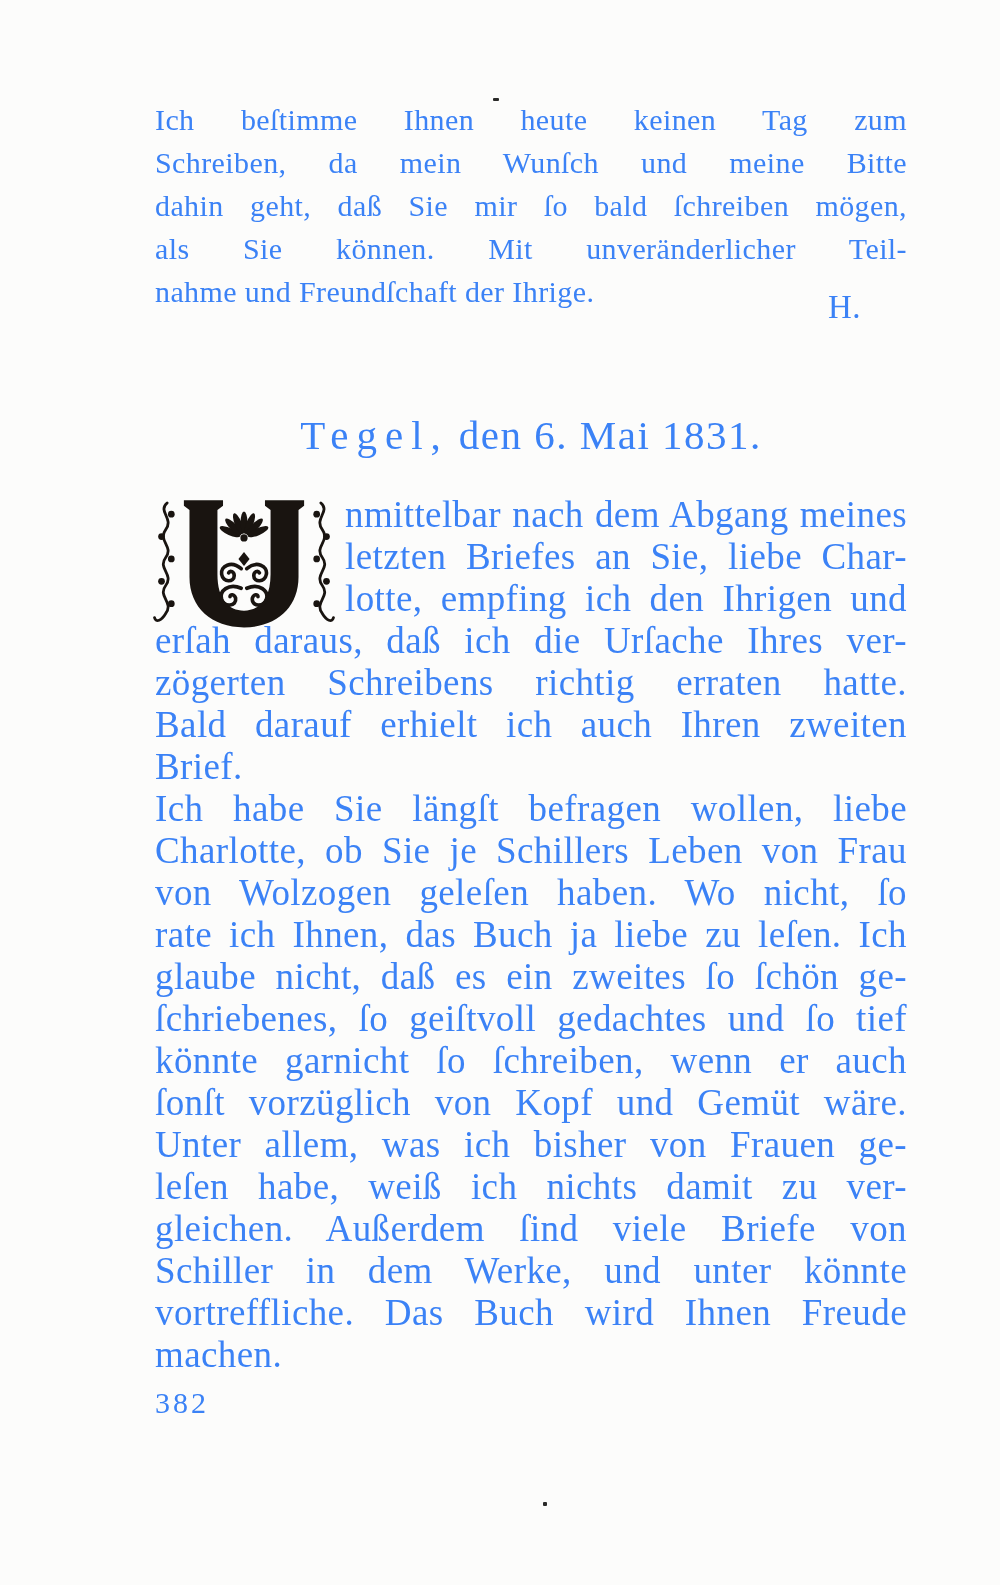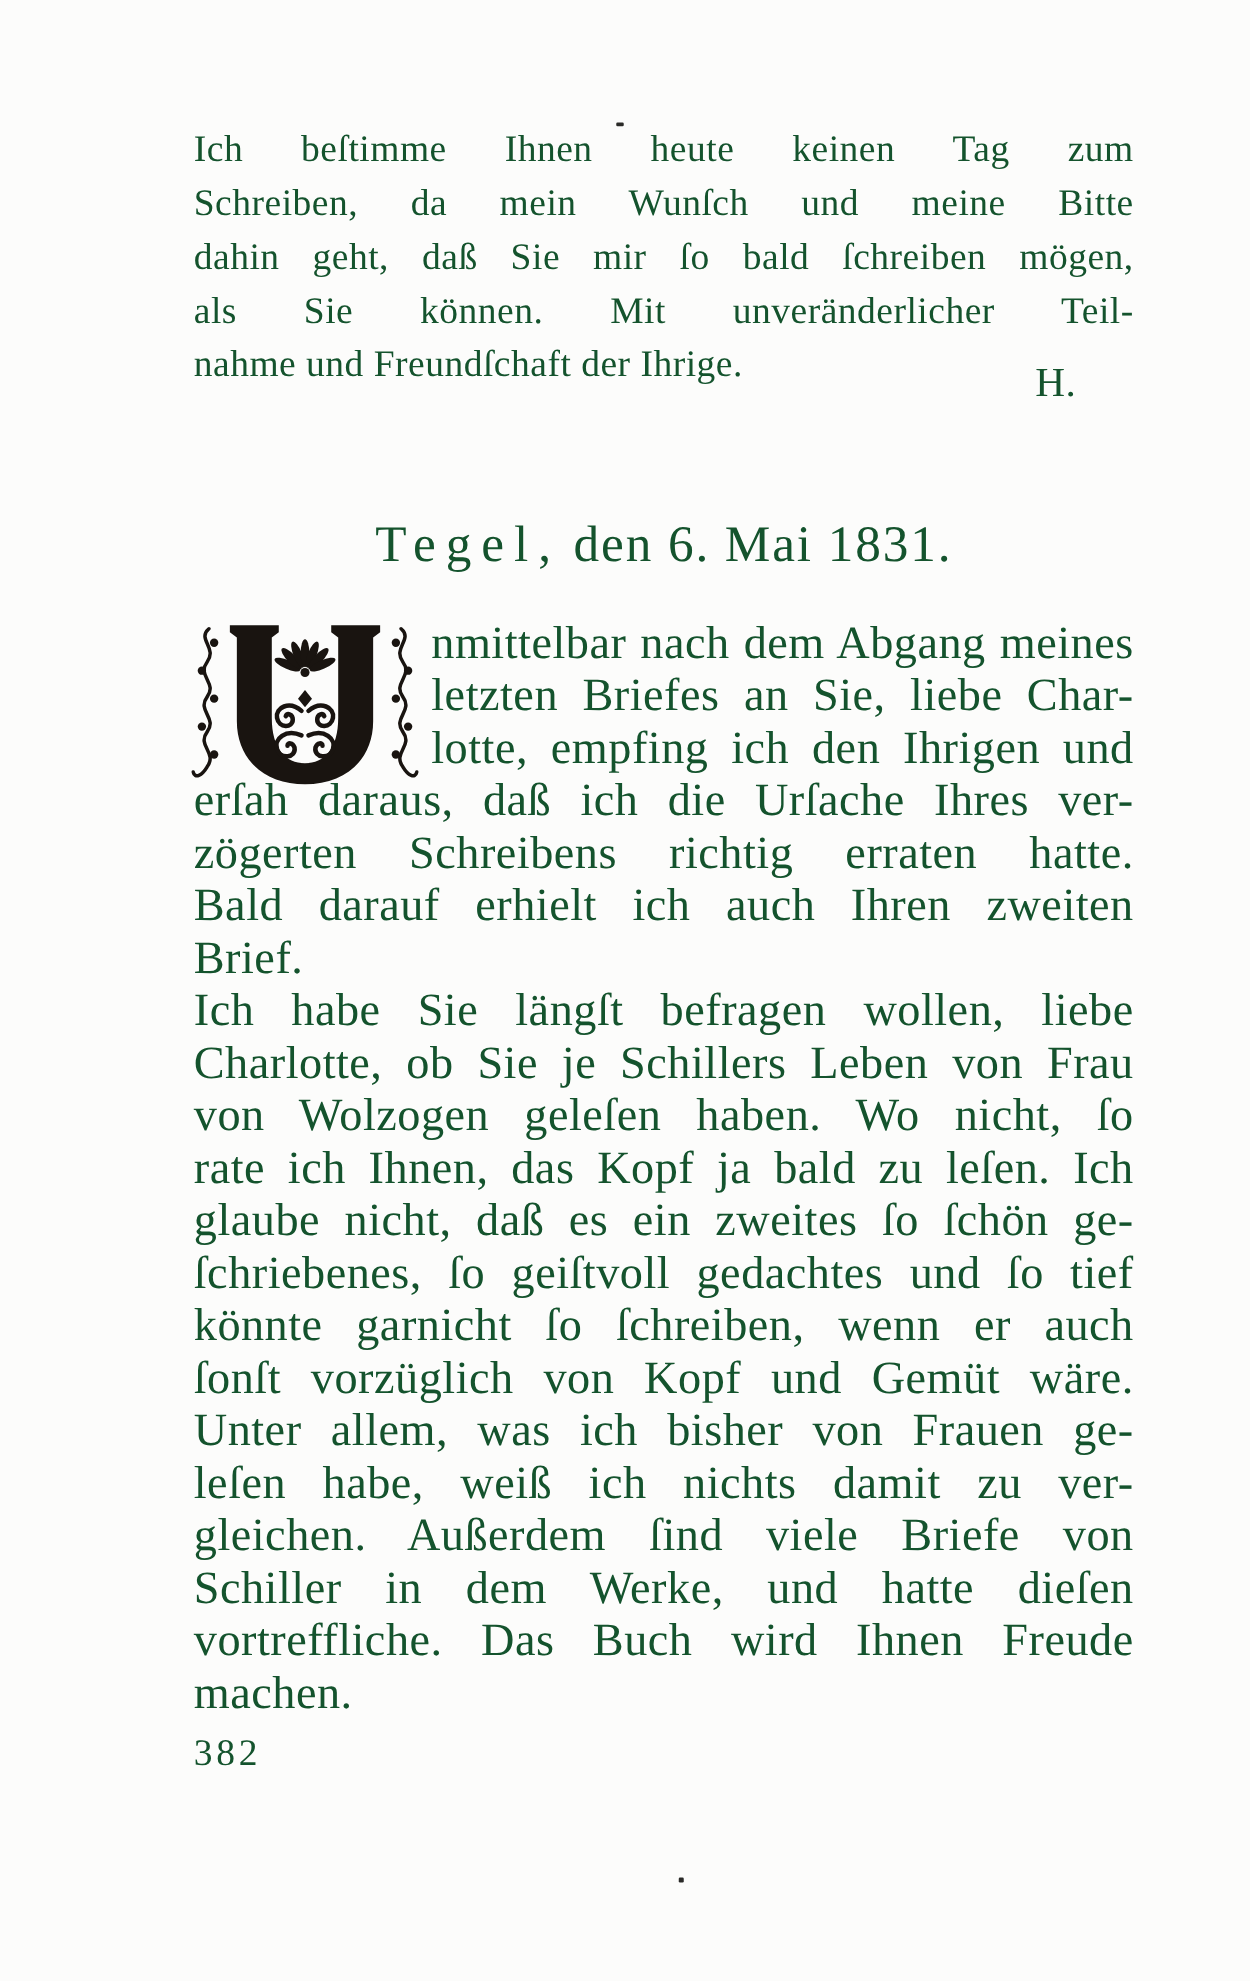--- a/index.html
+++ b/index.html
@@ -3,21 +3,21 @@
 <meta charset="utf-8">
 <style>
   html, body { margin: 0; padding: 0; }
   body { background: #e8e8e6; }
   .page {
     position: relative;
     width: 1000px;
     height: 1585px;
     margin: 0 auto;
     background: #fcfcfb;
-    color: #14532d;
+    color: #3b82f6;
     font-family: "Liberation Serif", "DejaVu Serif", serif;
     overflow: hidden;
   }
   .content {
     position: relative;
     margin-left: 155px;
     width: 752px;
   }
   
   .closing {
@@ -140,28 +140,28 @@
       <div class="bl j">letzten Briefes an Sie, liebe Char-</div>
       <div class="bl j">lotte, empfing ich den Ihrigen und</div>
       <div class="bl j">erſah daraus, daß ich die Urſache Ihres ver-</div>
       <div class="bl j">zögerten Schreibens richtig erraten hatte.</div>
       <div class="bl j">Bald darauf erhielt ich auch Ihren zweiten</div>
       <div class="bl">Brief.</div>
 
       <div class="bl j">Ich habe Sie längſt befragen wollen, liebe</div>
       <div class="bl j">Charlotte, ob Sie je Schillers Leben von Frau</div>
       <div class="bl j">von Wolzogen geleſen haben. Wo nicht, ſo</div>
-      <div class="bl j">rate ich Ihnen, das Kopf ja bald zu leſen. Ich</div>
+      <div class="bl j">rate ich Ihnen, das Buch ja liebe zu leſen. Ich</div>
       <div class="bl j">glaube nicht, daß es ein zweites ſo ſchön ge-</div>
       <div class="bl j">ſchriebenes, ſo geiſtvoll gedachtes und ſo tief</div>
       <div class="bl j">könnte garnicht ſo ſchreiben, wenn er auch</div>
       <div class="bl j">ſonſt vorzüglich von Kopf und Gemüt wäre.</div>
       <div class="bl j">Unter allem, was ich bisher von Frauen ge-</div>
       <div class="bl j">leſen habe, weiß ich nichts damit zu ver-</div>
       <div class="bl j">gleichen. Außerdem ſind viele Briefe von</div>
-      <div class="bl j">Schiller in dem Werke, und hatte dieſen</div>
+      <div class="bl j">Schiller in dem Werke, und unter könnte</div>
       <div class="bl j">vortreffliche. Das Buch wird Ihnen Freude</div>
       <div class="bl">machen.</div>
     </div>
 
     <div class="page-number">382</div>
   </div>
 </div>
 
 </body></html>

